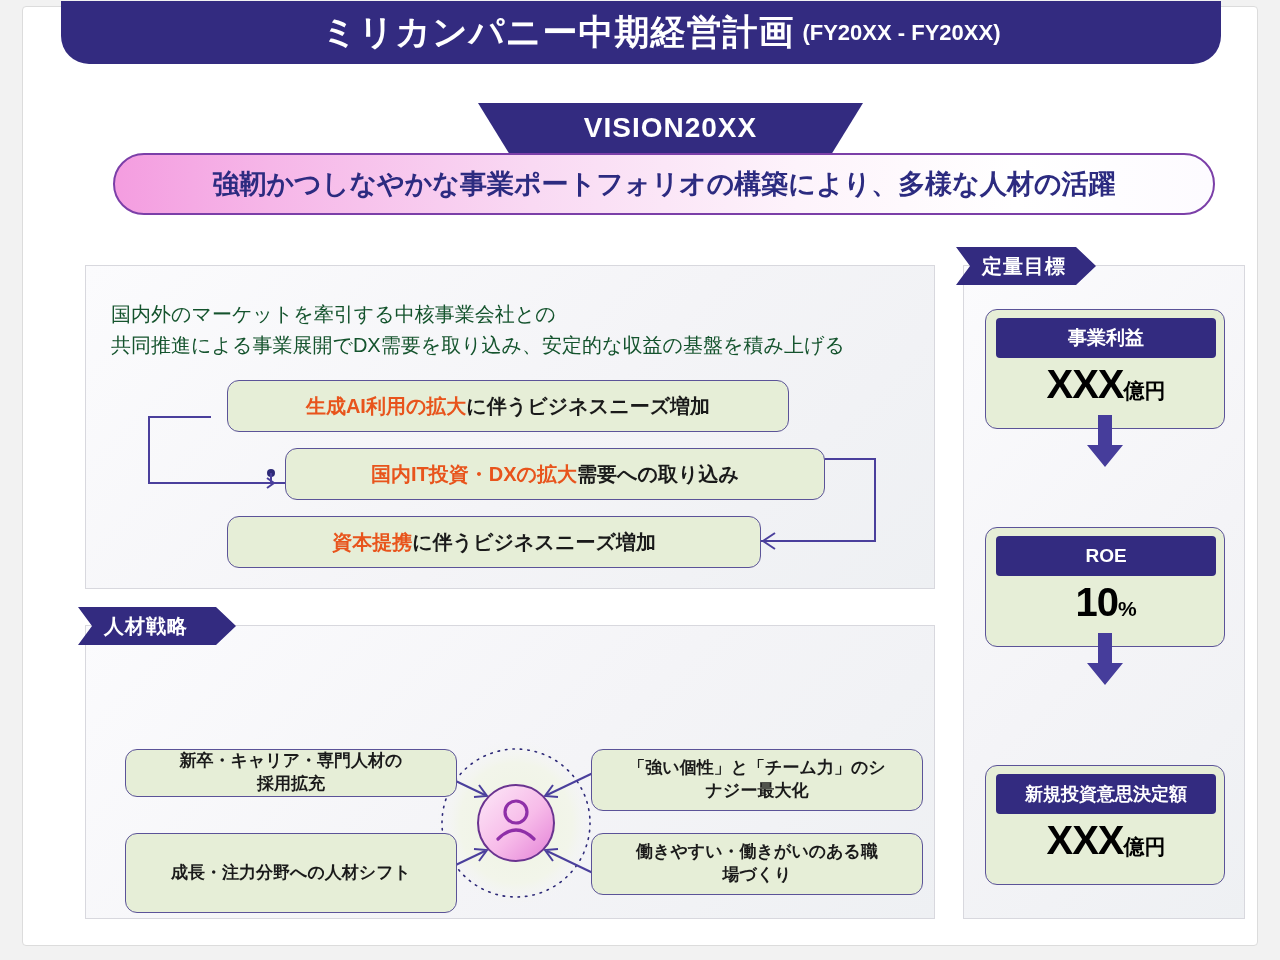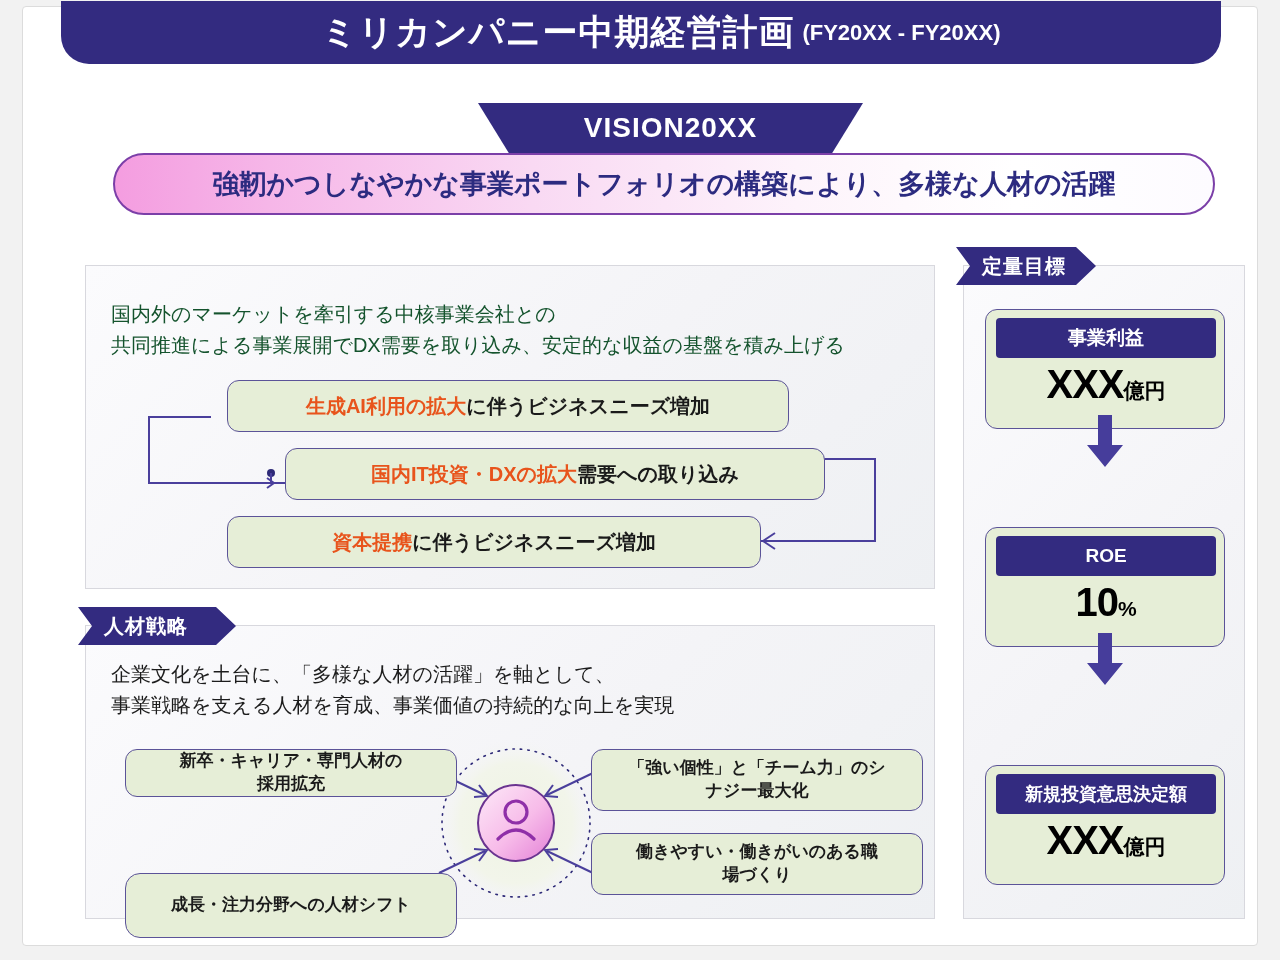--- a/index.html
+++ b/index.html
@@ -123,21 +123,21 @@
 
   
   #tal-panel  { left: 62px;  top: 618px; width: 850px; height: 294px; }
   #tal-label  { left: 55px;  top: 600px; width: 158px; }
   #tal-lead {
     position: absolute; left: 88px; top: 652px; width: 810px;
     font-size: 20px; color: #1c1c1c; line-height: 1.55;
   }
 
   #tbox1 { left: 86px;  top: 742px; width: 332px; height: 48px; }
-  #tbox2 { left: 86px;  top: 866px; width: 332px; height: 65px; border-radius: 15px; }
+  #tbox2 { left: 86px;  top: 826px; width: 332px; height: 80px; }
   #tbox3 { left: 552px; top: 742px; width: 332px; height: 62px; }
   #tbox4 { left: 552px; top: 826px; width: 332px; height: 62px; }
   .tbox { font-size: 17px; }
 
   #hub-svg {
     position: absolute; left: 408px; top: 726px;
     width: 170px; height: 180px; pointer-events: none;
   }
 
   
@@ -231,24 +231,20 @@
   </div>
   <div class="gbox" id="gbox3">
     <span><span class="hl">資本提携</span><span>に伴うビジネスニーズ増加</span></span>
   </div>
 
   <div class="panel" id="tal-panel"></div>
   <div class="sec-label" id="tal-label">
     <span>人材戦略</span>
   </div>
 
-  <div id="tal-lead">
-    <div>企業文化を土台に、「多様な人材の活躍」を軸として、</div>
-    <div>事業戦略を支える人材を育成、事業価値の持続的な向上を実現</div>
-  </div>
 
   <svg id="hub-svg" viewBox="0 0 170 180">
     <defs>
       <radialGradient id="glow" cx="50%" cy="50%" r="50%">
         <stop offset="0%" stop-color="#eef3e2"></stop>
         <stop offset="70%" stop-color="#f2f5ea"></stop>
         <stop offset="100%" stop-color="#f4f4f7" stop-opacity="0"></stop>
       </radialGradient>
       <linearGradient id="hubgrad" x1="0%" y1="0%" x2="100%" y2="100%">
         <stop offset="0%" stop-color="#fdeaf8"></stop>

